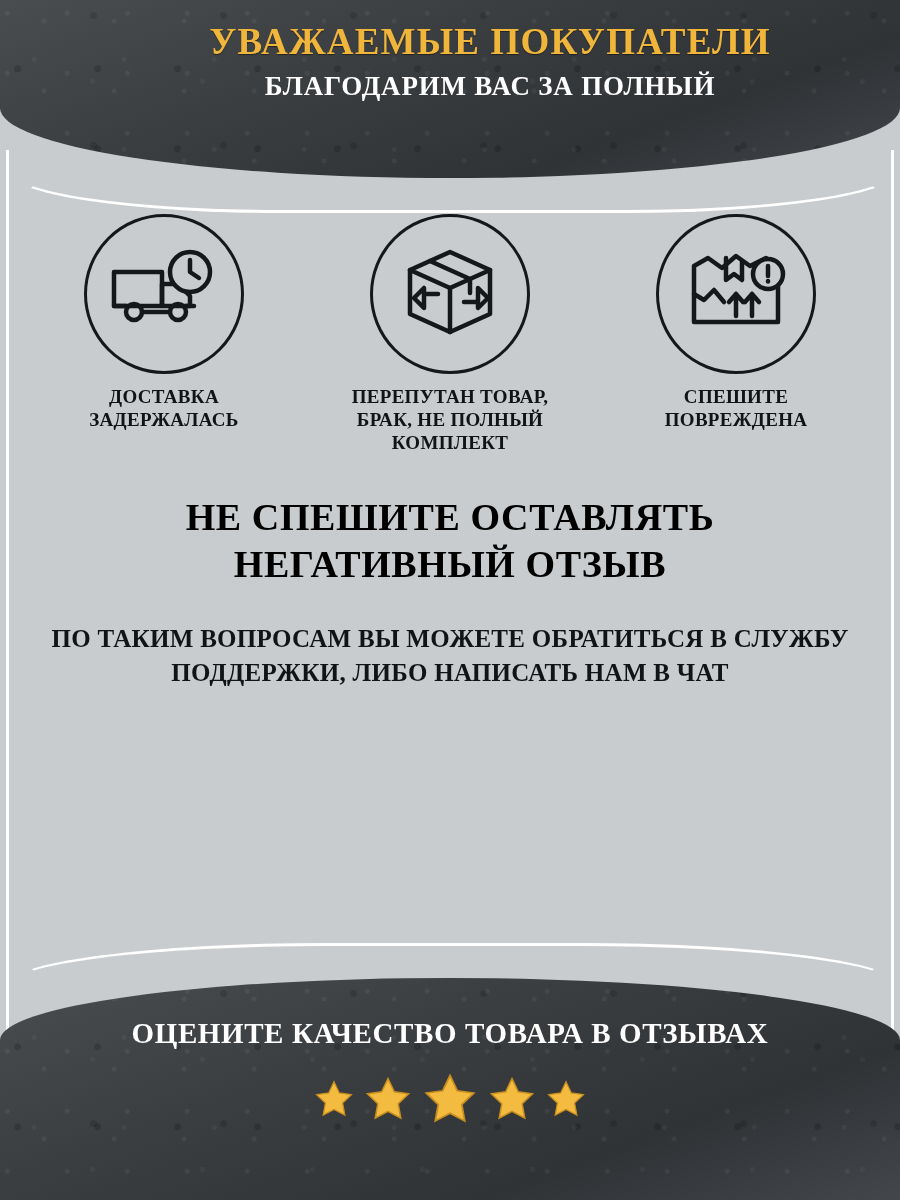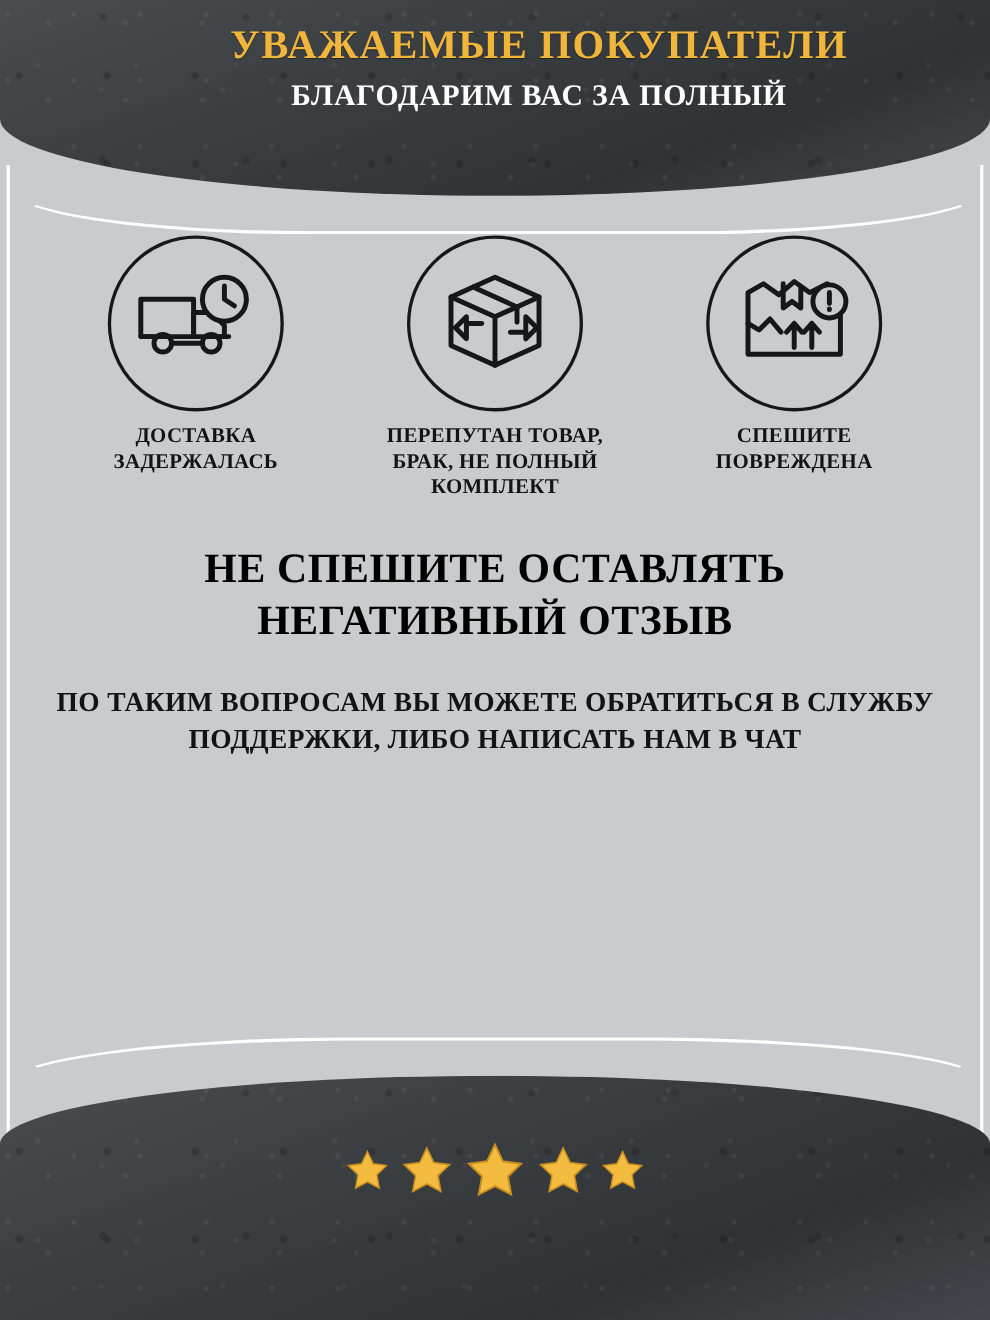--- a/index.html
+++ b/index.html
@@ -144,21 +144,21 @@
     font-weight: bold;
     line-height: 1.32;
     letter-spacing: 0.4px;
     padding: 0 60px;
   }
 
   
   .icons-row {
     margin-top: 28px;
     display: flex;
-    justify-content: center;
+    justify-content: space-between;
     align-items: flex-start;
     gap: 36px;
     padding: 0 46px;
   }
   .icon-block {
     width: 236px;
     display: flex;
     flex-direction: column;
     align-items: center;
   }
@@ -305,20 +305,21 @@
 
     <div class="headline">НЕ СПЕШИТЕ ОСТАВЛЯТЬ НЕГАТИВНЫЙ ОТЗЫВ</div>
     <div class="note">ПО ТАКИМ ВОПРОСАМ ВЫ МОЖЕТЕ ОБРАТИТЬСЯ В СЛУЖБУ ПОДДЕРЖКИ, ЛИБО НАПИСАТЬ НАМ В ЧАТ</div>
 
   </div>
 
   <div class="band band-bottom"></div>
   <div class="arc arc-bottom"></div>
 
   <div class="footer">
+    <div class="footer-text">ОЦЕНИТЕ КАЧЕСТВО ТОВАРА В ОТЗЫВАХ</div>
     <div class="stars">
       <svg class="star" width="44" height="44" viewBox="0 0 24 24">
           <path d="M12 2.6l2.9 6.1 6.6.9-4.8 4.6 1.2 6.6L12 17.7 6.1 20.8l1.2-6.6L2.5 9.6l6.6-.9z" fill="#f3bb3f" stroke="#c98f1e" stroke-width="0.7"></path>
         </svg>
       <svg class="star" width="52" height="52" viewBox="0 0 24 24">
           <path d="M12 2.6l2.9 6.1 6.6.9-4.8 4.6 1.2 6.6L12 17.7 6.1 20.8l1.2-6.6L2.5 9.6l6.6-.9z" fill="#f3bb3f" stroke="#c98f1e" stroke-width="0.7"></path>
         </svg>
       <svg class="star" width="60" height="60" viewBox="0 0 24 24">
           <path d="M12 2.6l2.9 6.1 6.6.9-4.8 4.6 1.2 6.6L12 17.7 6.1 20.8l1.2-6.6L2.5 9.6l6.6-.9z" fill="#f3bb3f" stroke="#c98f1e" stroke-width="0.7"></path>
         </svg>

